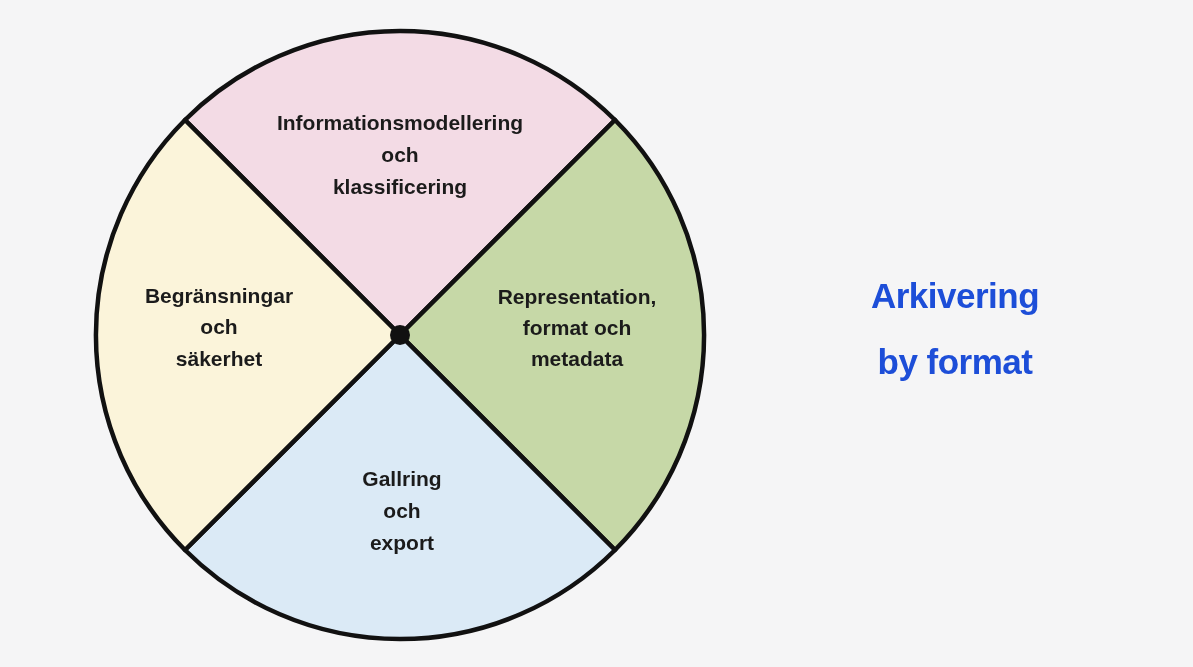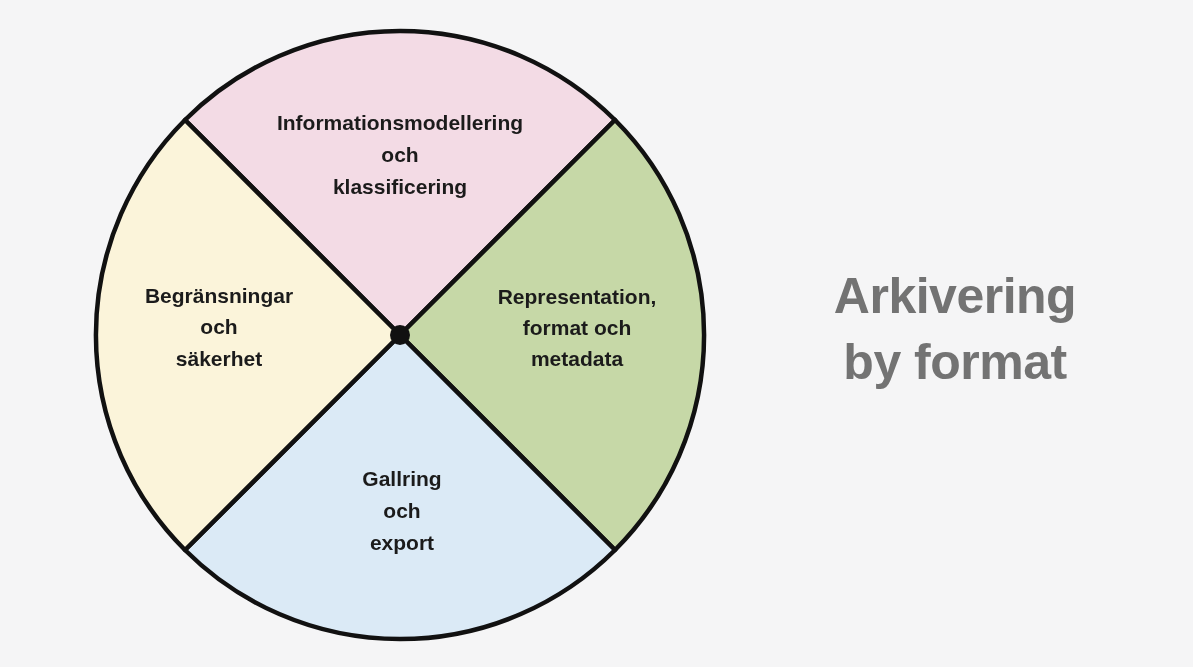--- a/index.html
+++ b/index.html
@@ -32,23 +32,23 @@
     text-anchor: middle;
   }
   .title {
     position: absolute;
     left: 790px;
     top: 263px;
     width: 330px;
     text-align: center;
     font-family: "Liberation Sans", sans-serif;
     font-weight: bold;
-    font-size: 50px;
+    font-size: 35px;
     line-height: 66px;
-    color: #737373;
+    color: #1d4ed8;
     letter-spacing: -0.5px;
   }
 </style>
 </head>
 <body>
 
 <div class="stage">
 
   <svg class="diagram-svg" width="1193" height="667" viewBox="0 0 1193 667">
     <g stroke="#111111" stroke-width="4.5" stroke-linejoin="round">

